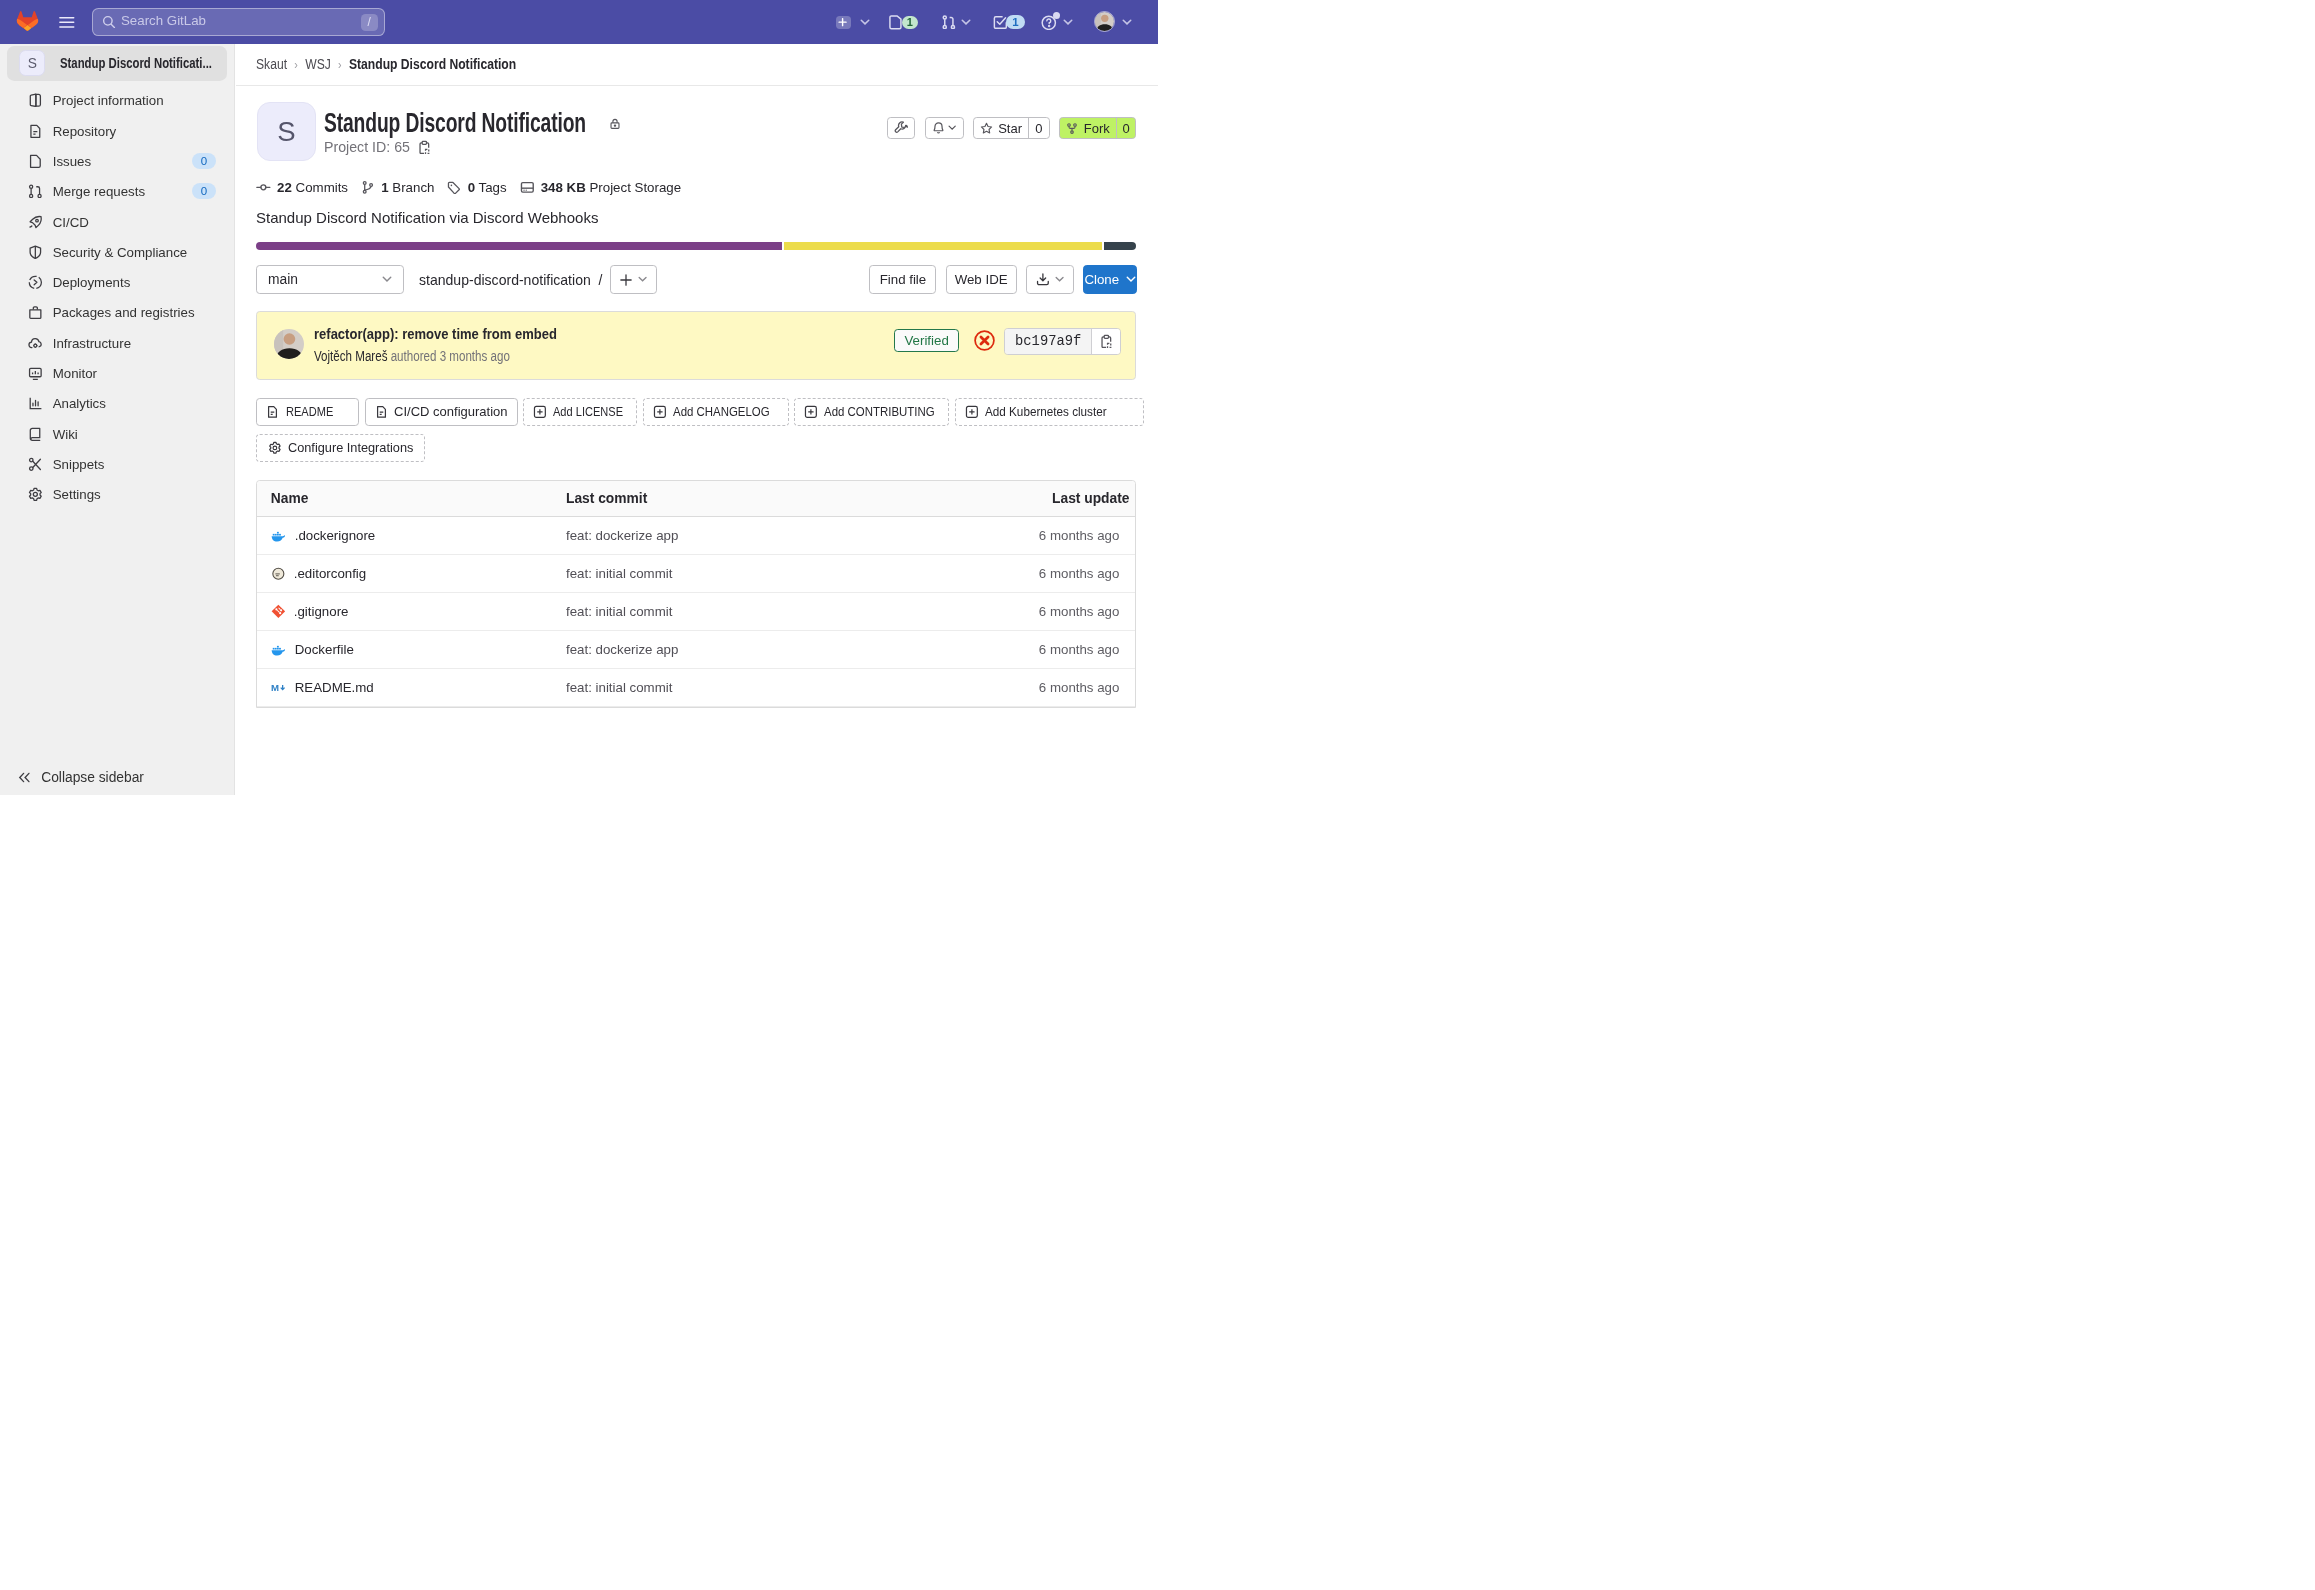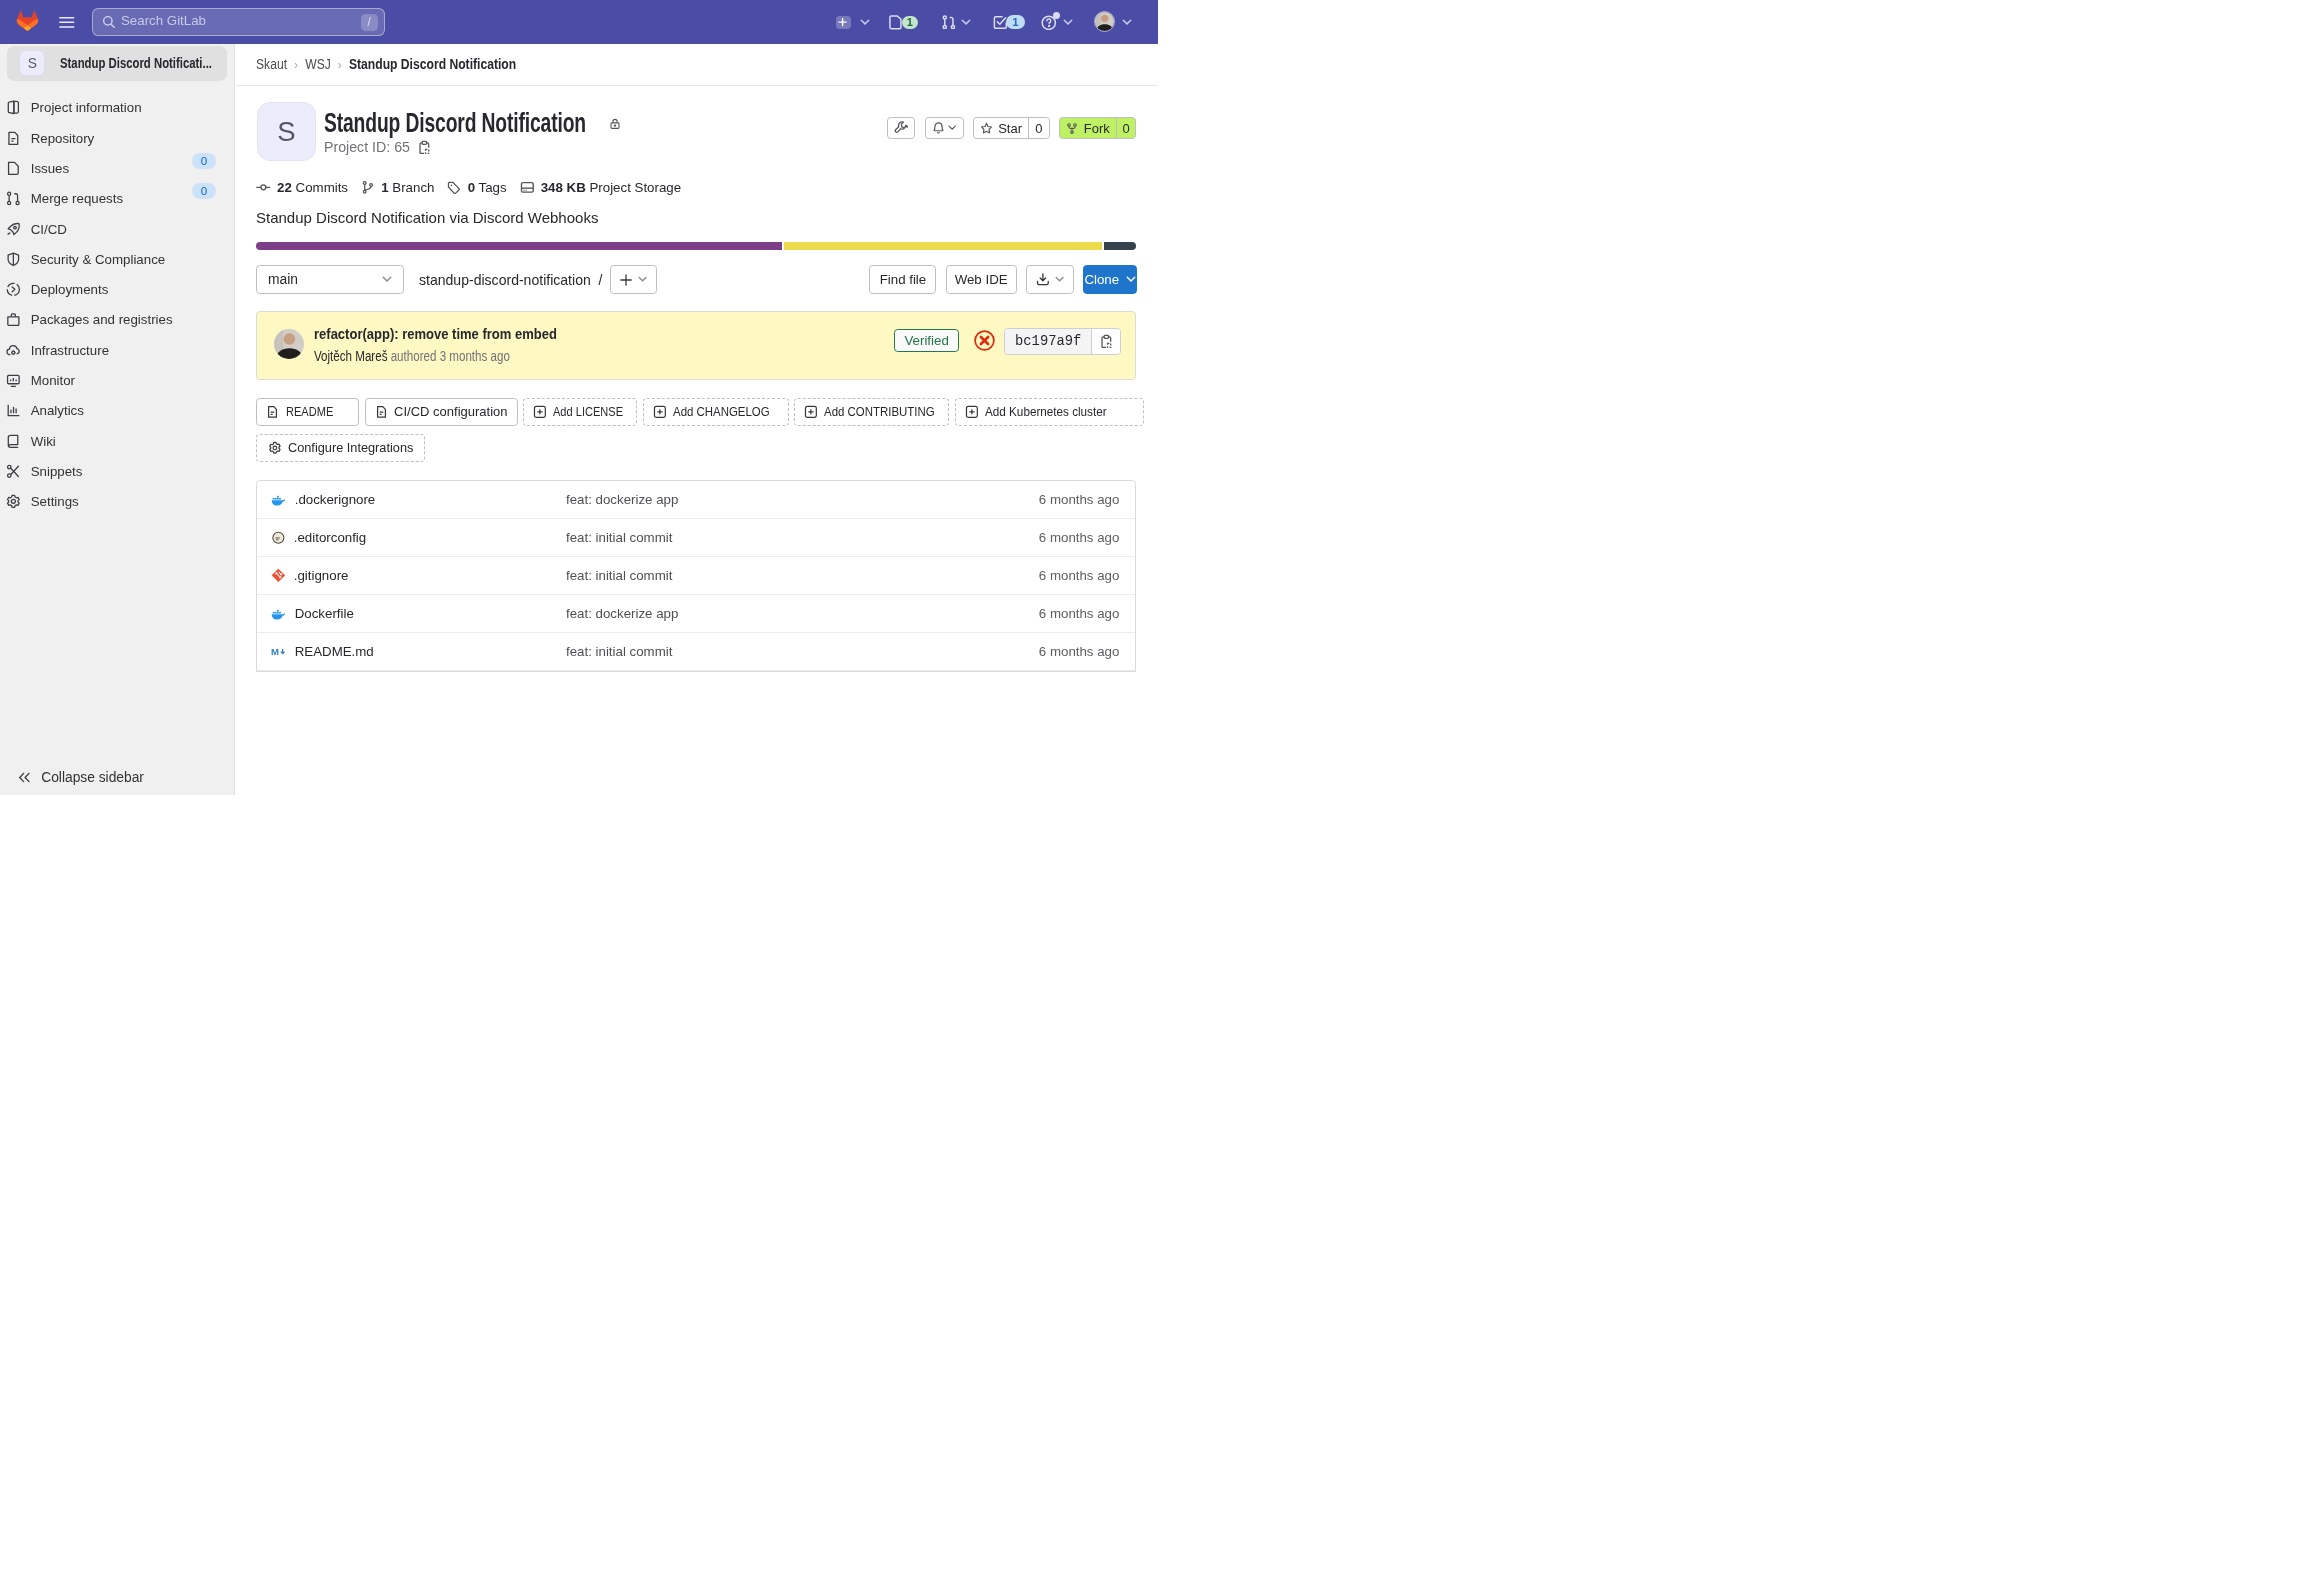--- a/index.html
+++ b/index.html
@@ -6,21 +6,21 @@
 body{font-family:"Liberation Sans",sans-serif;color:#28272d;background:#fff;position:relative}
 .abs{position:absolute}
 
 .nav{position:absolute;left:0;top:0;width:1158px;height:44px;background:#4b4ca5}
 .nav svg{display:block}
 
 .side{position:absolute;left:0;top:44px;width:235px;bottom:0;background:#f0f0f0;border-right:0.9px solid #e3e3e3}
 .ctxitem{position:absolute;left:7.3px;top:1.8px;width:220px;height:35px;background:#e0e0e0;border-radius:7.3px;display:flex;align-items:center;padding-left:12px}
 .ctxav{flex:none;width:26px;height:26px;border-radius:6.4px;background:#ececfb;border:0.9px solid #dcdcf0;color:#5c5c6e;font-size:13.8px;display:flex;align-items:center;justify-content:center}
 .ctxtitle{font-weight:700;font-size:14.2px;color:#28272d;margin-left:14.7px;white-space:nowrap;transform:scaleX(.8);transform-origin:0 50%}
-.sitem{position:absolute;left:0;width:235px;height:30px;display:flex;align-items:flex-end;padding-left:6px;font-size:13.3px;color:#333}
+.sitem{position:absolute;left:0;width:235px;height:30px;display:flex;align-items:center;padding-left:28px;font-size:13.3px;color:#333}
 .sitem svg{width:14.7px;height:14.7px;margin-right:10px;flex:none}
 .sbadge{position:absolute;right:19px;background:#cbe2f9;color:#1268bf;font-size:11.5px;height:15.6px;min-width:24px;border-radius:8.3px;display:flex;align-items:center;justify-content:center}
 .collapse{position:absolute;left:16.5px;bottom:10px;display:flex;align-items:center;font-size:13.8px;color:#333}
 
 .main{position:absolute;left:236px;top:44px;right:0;bottom:0;background:#fff}
 .crumbs{position:absolute;left:0;top:0;right:0;height:42px;border-bottom:0.9px solid #e8e8e8;display:flex;align-items:center;padding-left:20px;font-size:13.8px;color:#4c4b51}
 .crumbs .sep{color:#a0a0a5;margin:0 8.3px;font-size:12px}
 .crumbs b{color:#28272d;font-weight:700}
 .pavatar{position:absolute;left:21px;top:58px;width:59px;height:59px;border-radius:13px;background:#ececfb;border:0.9px solid #e3e3f5;color:#55556b;font-size:27.5px;display:flex;align-items:center;justify-content:center}
 .ptitle{position:absolute;left:88px;top:62px;height:35px;display:flex;align-items:center;gap:10px;font-size:27px;font-weight:700;letter-spacing:-0.2px;color:#28272d}
@@ -416,20 +416,25 @@
   <div class="actrow2">
     <div class="abtn dash" style="width:169px;flex:none">
         <svg width="13.8" height="13.8" viewBox="0 0 16 16" fill="none" stroke="#38373d" stroke-width="1.4">
           <circle cx="8" cy="8" r="2.1"></circle>
           <path d="M6.7 1.6h2.6l.4 1.6 1.4.8 1.6-.4 1.3 2.2-1.2 1.2v1.6l1.2 1.2-1.3 2.2-1.6-.4-1.4.8-.4 1.6H6.7l-.4-1.6-1.4-.8-1.6.4-1.3-2.2 1.2-1.2V7.2L2 6l1.3-2.2 1.6.4 1.4-.8z" stroke-linejoin="round"></path>
         </svg>
         <span style="display:inline-block;transform:scaleX(.98);transform-origin:0 50%;white-space:nowrap">Configure Integrations</span>
       </div>
   </div>
   <div class="ftable">
+    <div class="throw">
+        <div class="cname" style="gap:0">Name</div>
+        <div class="cmsg" style="color:#28272d">Last commit</div>
+        <div class="cdate" style="padding-right:5.5px;color:#28272d">Last update</div>
+      </div>
     <div class="frow">
         <div class="cname"><svg width="15.6" height="13.8" viewBox="0 0 17 14">
             <g fill="#2496ed">
               <rect x="1.9" y="4.8" width="2" height="1.8"></rect>
               <rect x="4.2" y="4.8" width="2" height="1.8"></rect>
               <rect x="6.5" y="4.8" width="2" height="1.8"></rect>
               <rect x="8.8" y="4.8" width="2" height="1.8"></rect>
               <rect x="6.5" y="2.6" width="2" height="1.8"></rect>
               <path d="M.7 7.4h12.2c.9-.3 1.6-.9 1.9-1.5.4.5.6 1.6-.1 2.4-.5.6-1.3.8-2 .7-.7 2.5-2.9 4.2-6 4.2-3.9 0-5.6-2.2-6-5.8z"></path>
             </g>

